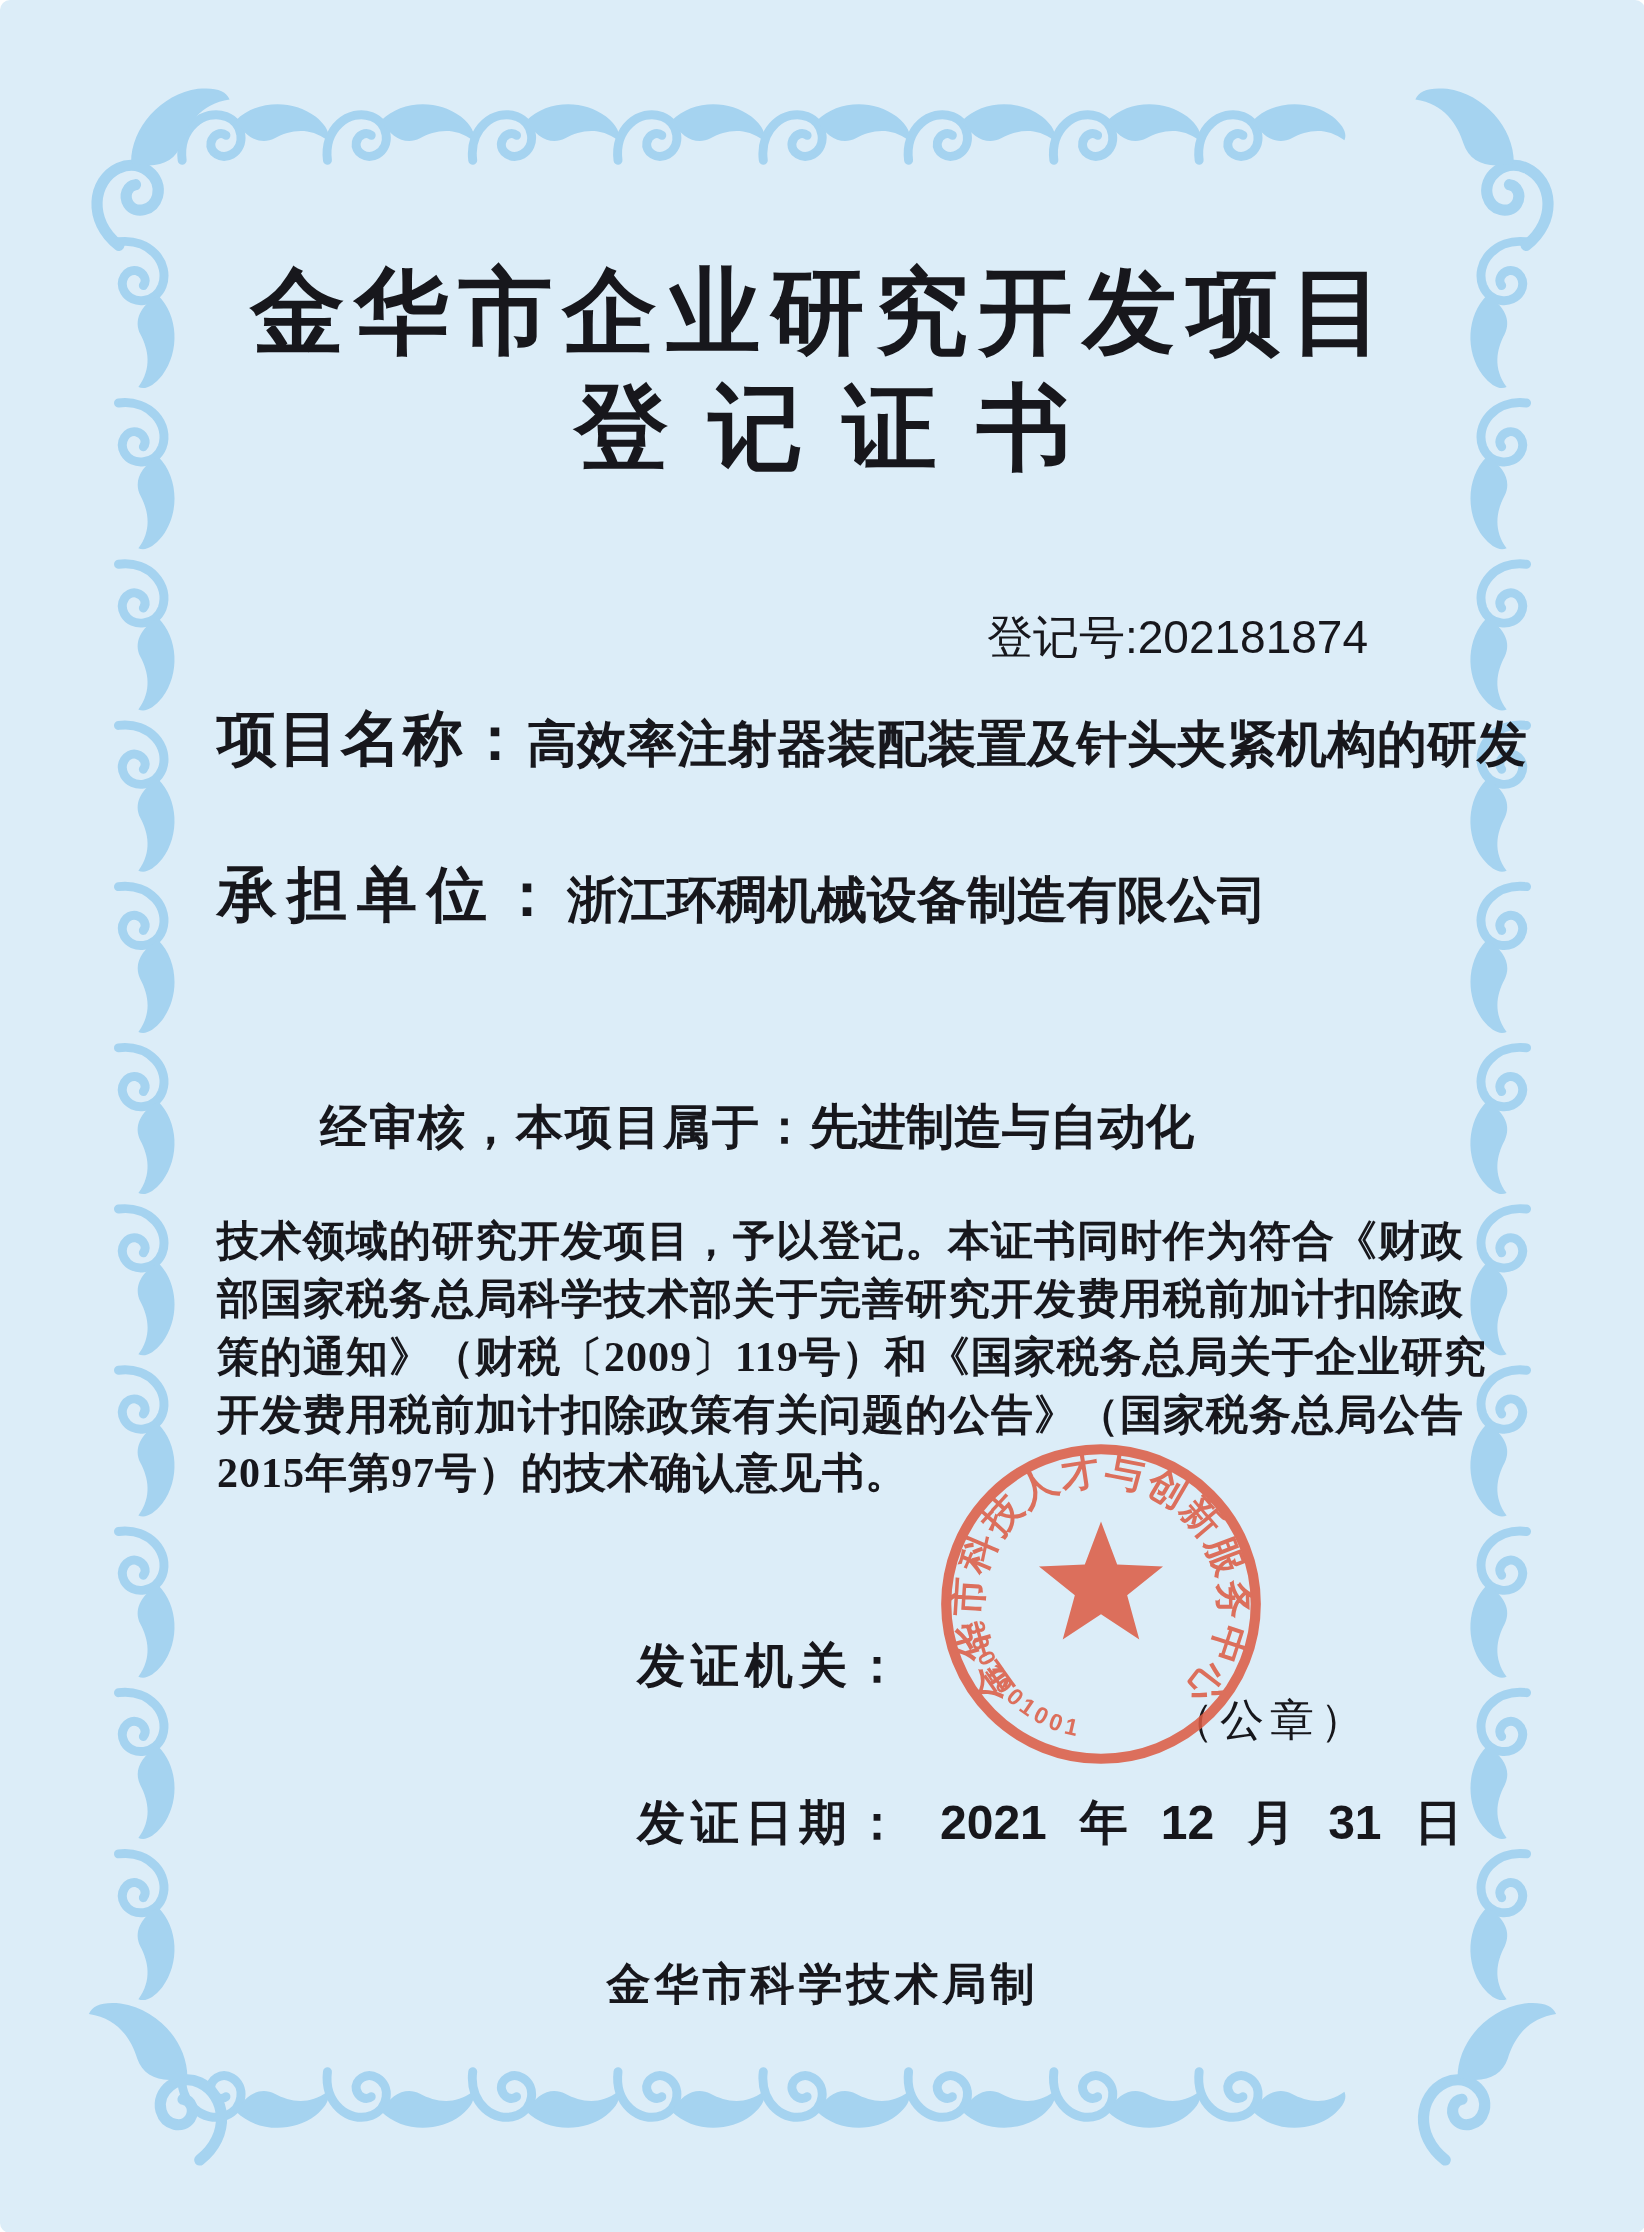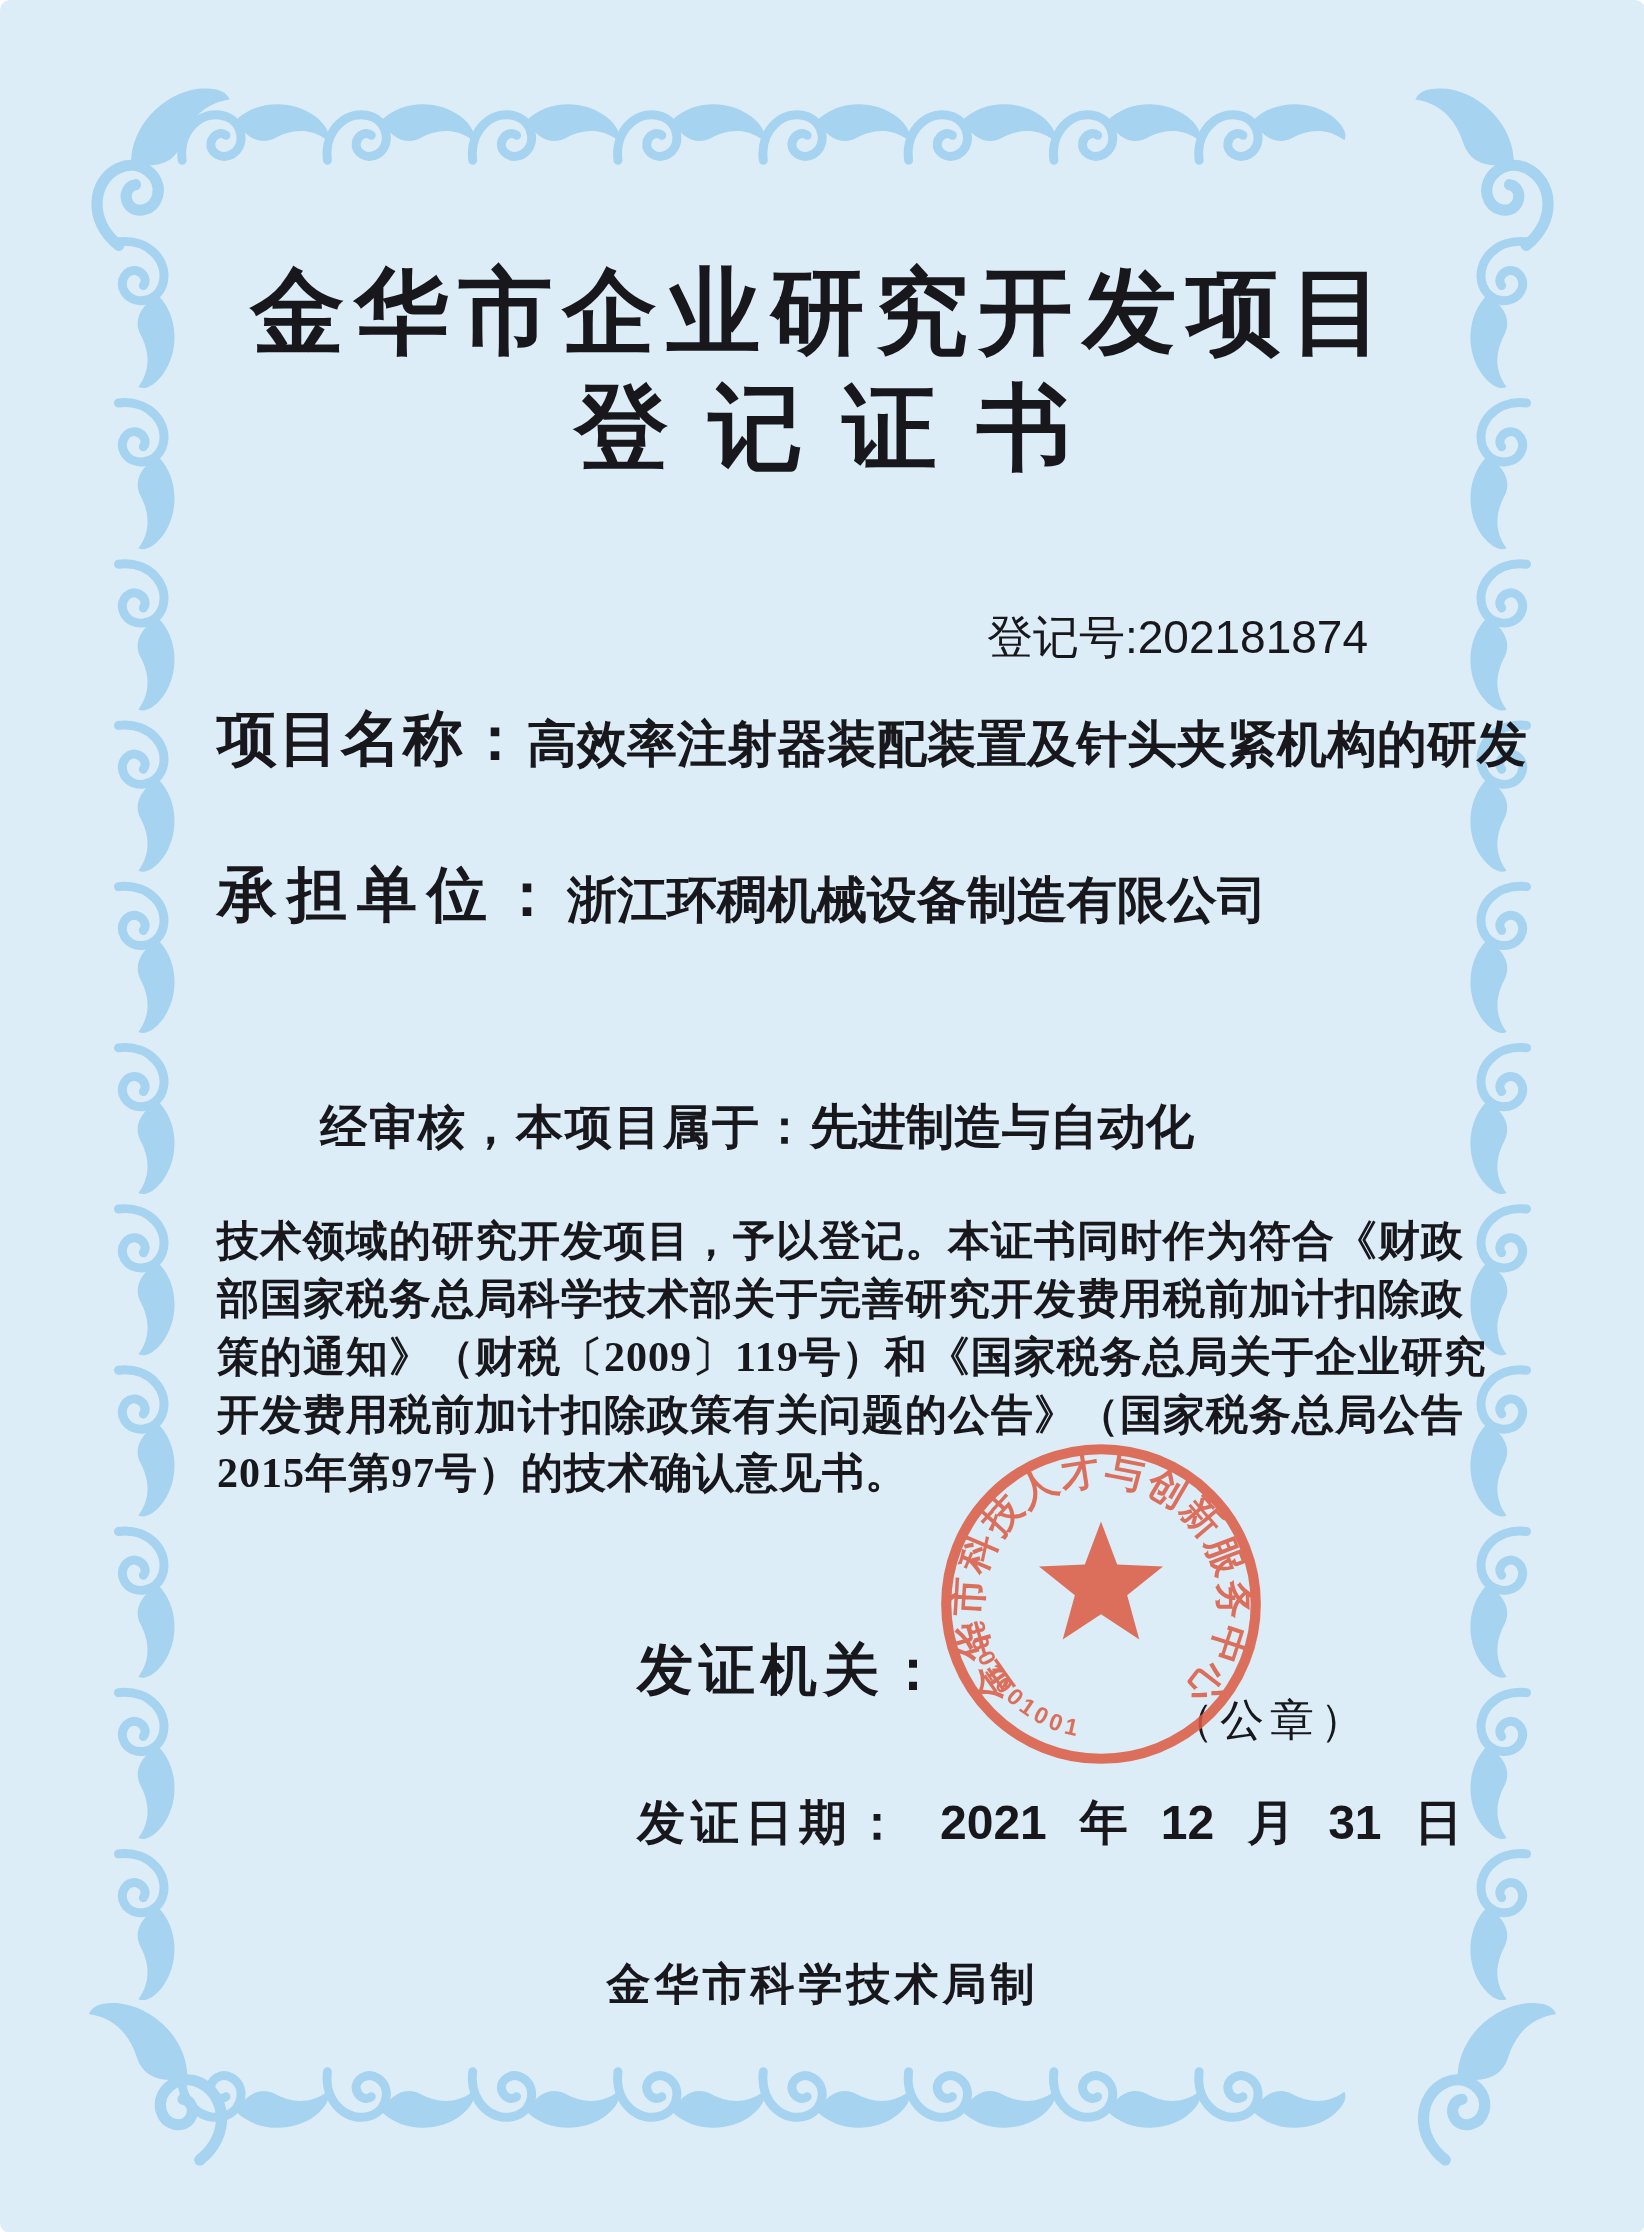--- a/index.html
+++ b/index.html
@@ -34,21 +34,21 @@
   .row-project{top:709px;left:217px;}
   .row-undertaker{top:865px;left:217px;}
 
   .row-review{top:1103px;left:320px;}
   .row-review .field-label{font-size:47px;}
   .row-review .field-value{font-size:48px;}
 
   .body-par{top:1212px;left:217px;width:1244px;}
   .body-line{font-size:42px;font-weight:600;line-height:58px;letter-spacing:1px;white-space:nowrap;}
 
-  .row-issuer{top:1642px;left:637px;font-size:56px;font-weight:600;letter-spacing:6px;z-index:1;}
+  .row-issuer{top:1642px;left:637px;font-size:48px;font-weight:600;letter-spacing:6px;z-index:1;}
   .seal-note{top:1699px;left:1170px;font-size:44px;letter-spacing:6px;z-index:1;}
 
   .row-date{top:1799px;left:637px;display:flex;z-index:1;}
   .row-date .lbl{font-size:48px;font-weight:600;letter-spacing:6px;}
   .row-date .tok{font-size:48px;font-weight:600;margin-left:33px;}
 
   .footer-line{top:1963px;font-size:44px;font-weight:600;letter-spacing:4px;}
 
   #seal{position:absolute;left:933px;top:1436px;width:336px;height:336px;opacity:.86;z-index:4;}
   #seal .ring{fill:none;stroke:var(--seal,#dc5b43);stroke-width:10;}

